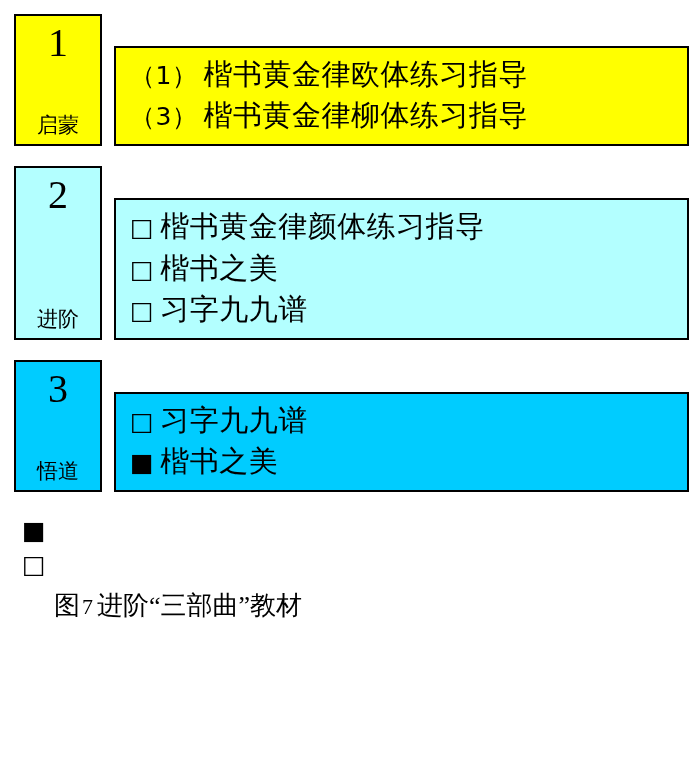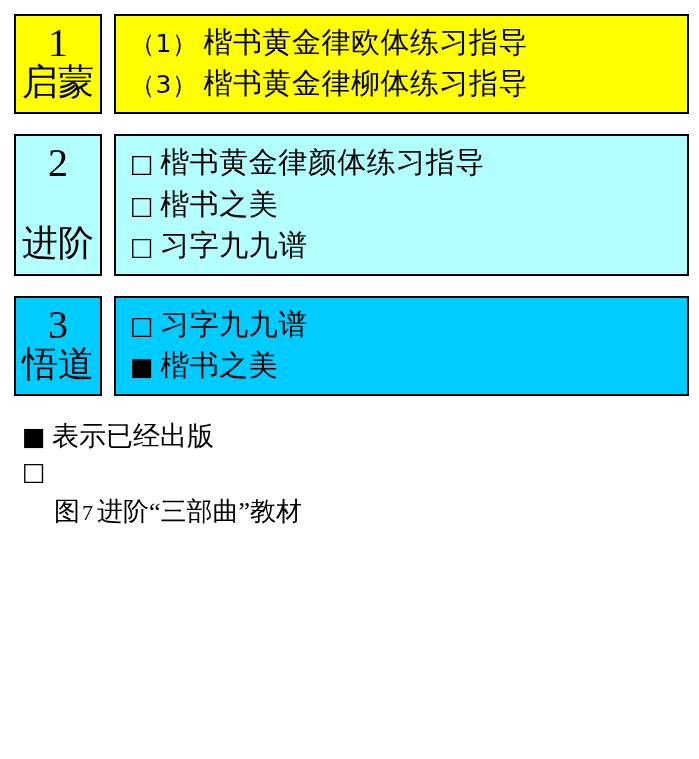--- a/index.html
+++ b/index.html
@@ -39,33 +39,34 @@
     padding: 6px 0 8px 0;
     flex: 0 0 auto;
   }
   .tier-num {
     font-size: 40px;
     line-height: 1.05;
     font-weight: normal;
     font-family: "Liberation Serif", "DejaVu Serif", serif;
   }
   .tier-name {
-    font-size: 36px;
+    font-size: 21px;
     line-height: 1.1;
-    font-family: Liberation Mono, monospace;
+    font-family: Liberation Sans, sans-serif;
   }
   .tier-items {
     flex: 1 1 auto;
     margin-left: 12px;
     box-sizing: border-box;
     border: 2px solid #000000;
     padding: 6px 10px 8px 14px;
     display: flex;
     flex-direction: column;
     justify-content: center;
+    margin-top: 32px;
   }
   .item-line {
     font-size: 29px;
     line-height: 1.42;
     white-space: nowrap;
     letter-spacing: 0.5px;
   }
   .item-marker {
     display: inline-block;
     margin-right: 6px;
@@ -149,21 +150,20 @@
       </div>
       <div class="item-line">
         <span class="item-marker">■</span><span>楷书之美</span>
       </div>
     </div>
   </div>
 
   <div class="legend">
     <div class="legend-row">
       <span class="legend-mark">■</span>
-      <span>表示已经出版</span>
     </div>
     <div class="legend-row">
       <span class="legend-mark">□</span>
     </div>
   </div>
 
   <div class="caption">
     <span>图</span><span class="cap-num">7</span><span>进阶“三部曲”教材</span>
   </div>
 

